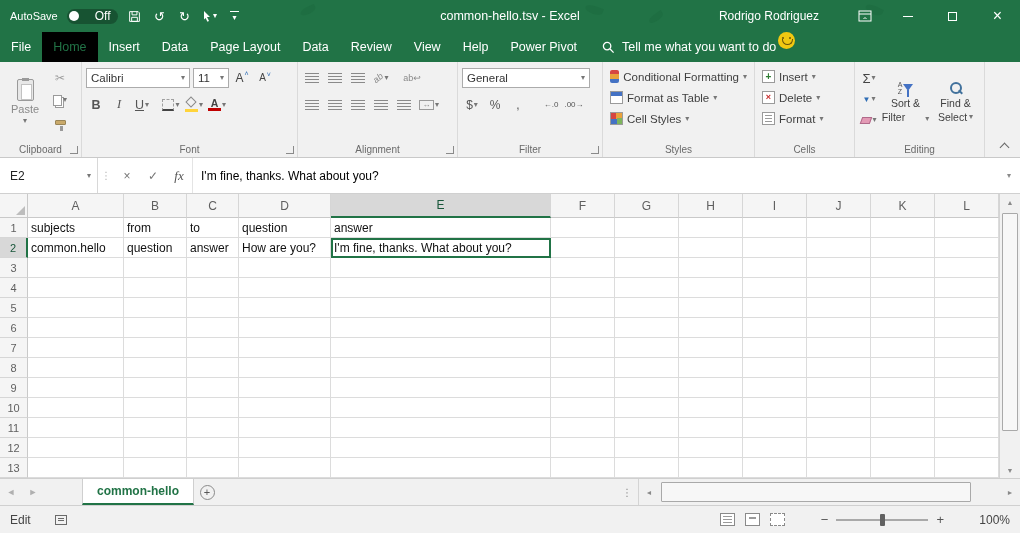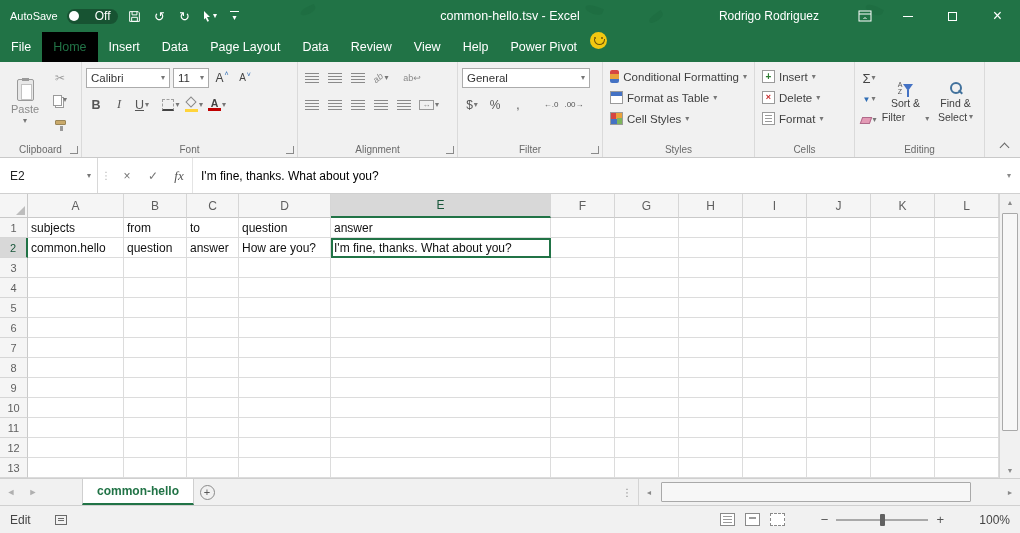--- a/index.html
+++ b/index.html
@@ -232,20 +232,27 @@
   <div class="tab">File</div>
   <div class="tab active">Home</div>
   <div class="tab">Insert</div>
   <div class="tab">Data</div>
   <div class="tab">Page Layout</div>
   <div class="tab">Data</div>
   <div class="tab">Review</div>
   <div class="tab">View</div>
   <div class="tab">Help</div>
   <div class="tab">Power Pivot</div>
+  <div class="tellme">
+    <svg width="13" height="13" viewBox="0 0 14 14">
+        <circle cx="5.5" cy="5.5" r="4" fill="none" stroke="#fff" stroke-width="1.4"></circle>
+        <path d="M8.7 8.7L12.5 12.5" stroke="#fff" stroke-width="1.4"></path>
+      </svg>
+    <span>Tell me what you want to do</span>
+  </div>
   <span class="smiley"></span>
 </div>
 
 <div class="ribbon">
 
   <div class="rgroup g-clip">
     <div class="clip-flex">
       <div class="paste-btn">
         <span class="clip-ic"></span>
         <span class="paste-lbl">Paste</span>
@@ -263,21 +270,21 @@
             <span class="brush-ic"></span>
           </span>
       </div>
     </div>
     <span class="glabel">Clipboard</span>
     <span class="dlg"></span>
   </div>
 
   <div class="rgroup g-font">
     <div class="rrow">
-      <div class="combo" style="width:84px">
+      <div class="combo" style="width:104px">
         <span>Calibri</span>
         <span class="dd">▾</span>
       </div>
       <div class="combo" style="width:36px">
         <span>11</span>
         <span class="dd">▾</span>
       </div>
       <span class="sbtn">
           <span class="big-a">A<sup>˄</sup></span>
         </span>

